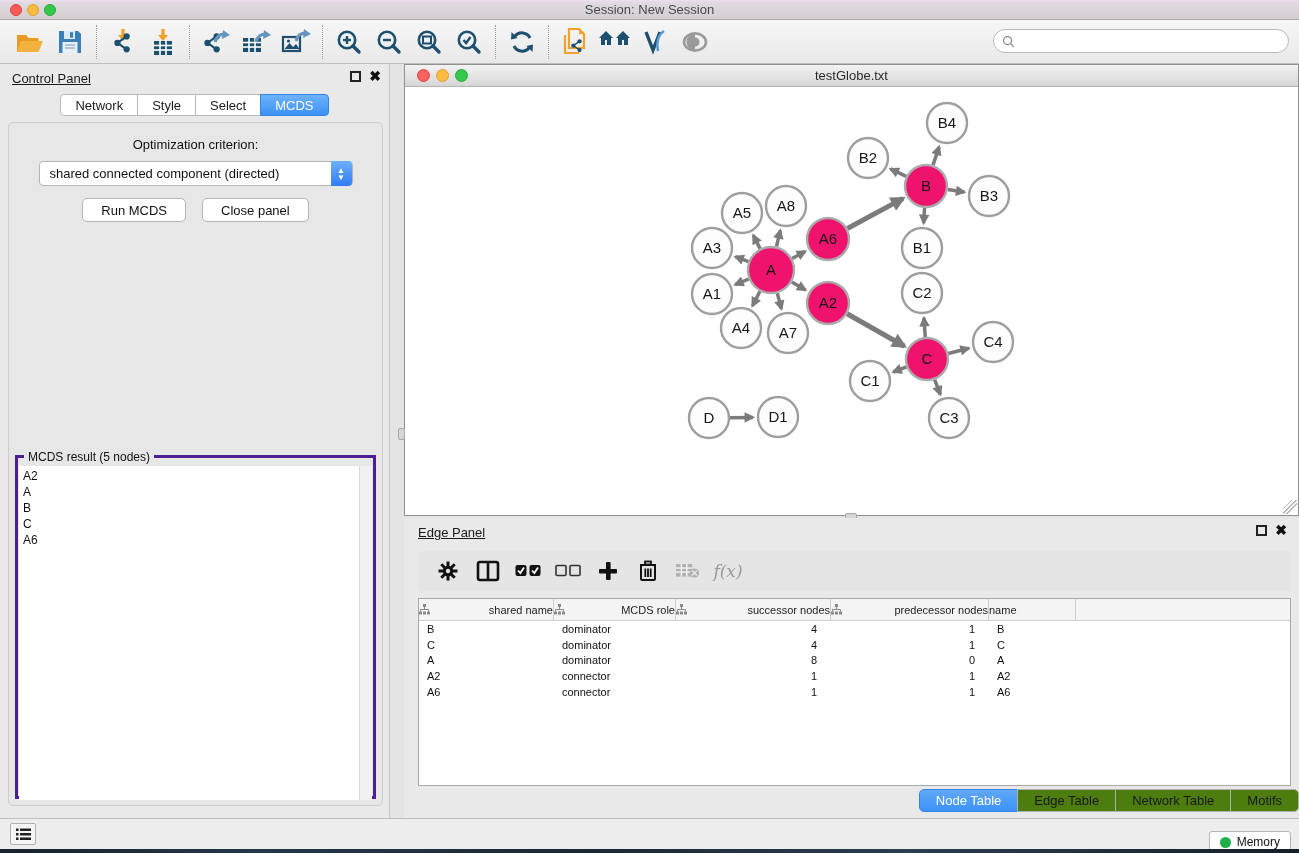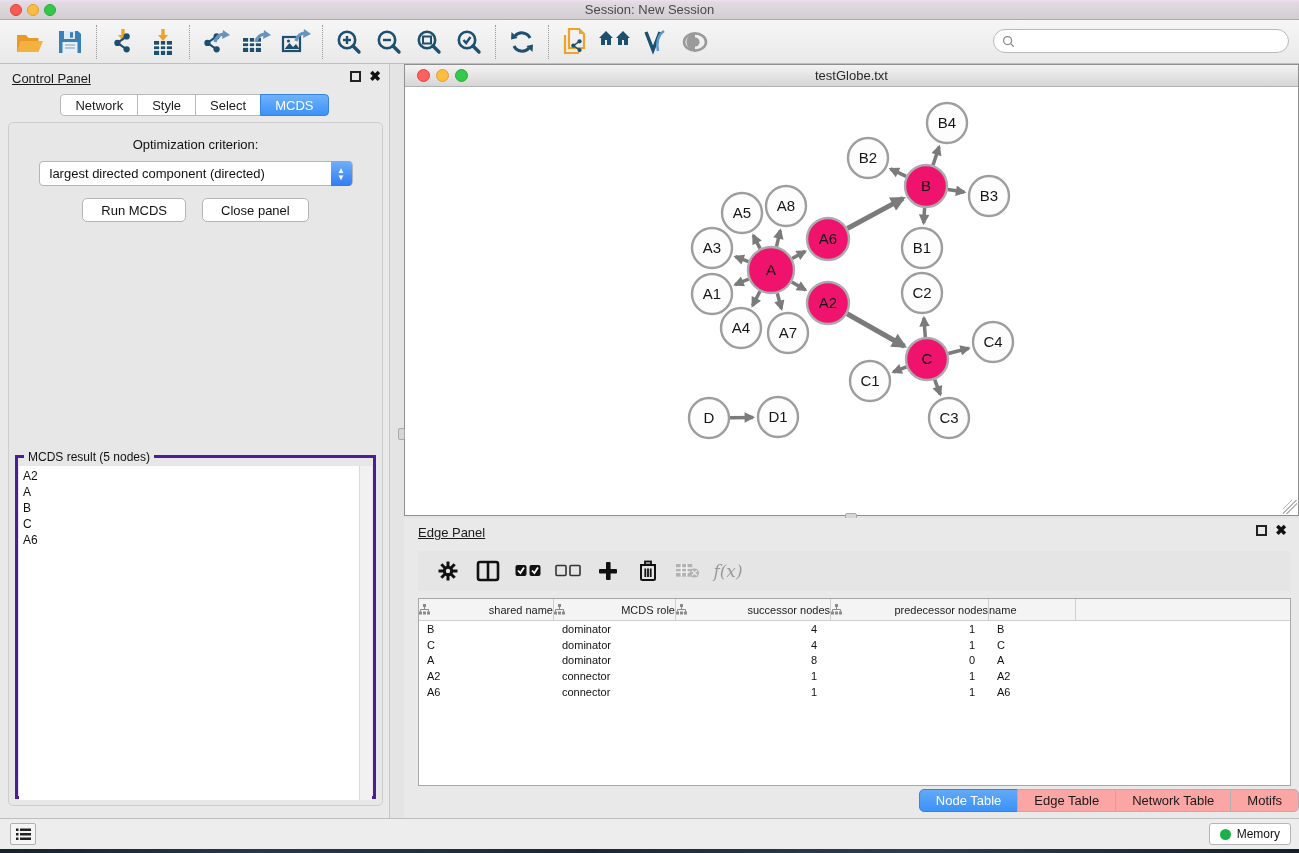--- a/index.html
+++ b/index.html
@@ -140,38 +140,38 @@
   .nt-hcell {
     position:relative; display:flex; align-items:center; justify-content:space-between; gap:5px;
     font-size:11px; color:#222; border-right:1px solid #cfcfcf; height:100%;
   }
   .nt-row { display:flex; height:15.8px; align-items:center; }
   .nt-cell { font-size:11px; color:#111; overflow:hidden; white-space:nowrap; }
   .al { padding-left:8px; text-align:left; }
   .ar { padding-right:14px; text-align:right; }
   .tp-tabs { position:absolute; left:0; right:0; top:271px; display:flex; justify-content:flex-end; }
   .tp-tab {
-    height:23px; padding:0 16px; background:#fca5a5; border:1px solid #b0b0b0;
+    height:23px; padding:0 16px; background:#4d7c0f; border:1px solid #b0b0b0;
     font-size:13px; color:#1a1a1a; display:flex; align-items:center; margin-left:-1px;
   }
   .tp-tab:first-child { border-radius:5px 0 0 5px; margin-left:0; }
   .tp-tab:last-child { border-radius:0 5px 5px 0; }
   .tp-tab.active { background:linear-gradient(#62a9f8, #3b92f7); color:#fff; border-color:#3584e4; }
   
   .statusbar {
     position:absolute; left:0; top:818px; width:1299px; height:31px;
     background:#ededed; border-top:1px solid #bfbfbf;
   }
   .list-btn {
     position:absolute; left:10px; top:4px; width:26px; height:22px;
     background:#f5f5f5; border:1px solid #b0b0b0; border-radius:2px;
     display:flex; align-items:center; justify-content:center;
   }
   .memory-btn {
-    position:absolute; right:8px; top:4px; height:22px; padding:0 10px;
+    position:absolute; right:8px; top:12px; height:22px; padding:0 10px;
     background:#fff; border:1px solid #b5b5b5; border-radius:3px;
     display:flex; align-items:center; gap:6px; font-size:12px; color:#111;
   }
   .mem-dot { width:11px; height:11px; border-radius:50%; background:#1faf4a; }
   .desktop-strip { position:absolute; left:0; top:849px; width:1299px; height:4px;
     background:linear-gradient(90deg,#16222e,#24384a 20%,#1a2836 45%,#2a3e50 70%,#141f2a); }
 </style>
 </head>
 <body>
 
@@ -374,21 +374,21 @@
   </div>
   <div class="cp-tabs" id="cp-tabs">
       <div class="seg-btn">Network</div>
       <div class="seg-btn">Style</div>
       <div class="seg-btn">Select</div>
       <div class="seg-btn active">MCDS</div>
     </div>
   <div class="cp-content">
     <div class="opt-label">Optimization criterion:</div>
     <div class="combo">
-      <span>largest directed component (directed)</span>
+      <span>shared connected component (directed)</span>
       <span class="combo-stepper">
           <span>▲</span>
           <span>▼</span>
         </span>
     </div>
     <div class="cp-buttons">
       <button class="push-btn">Run MCDS</button>
       <button class="push-btn">Close panel</button>
     </div>
     <div class="result-group">

